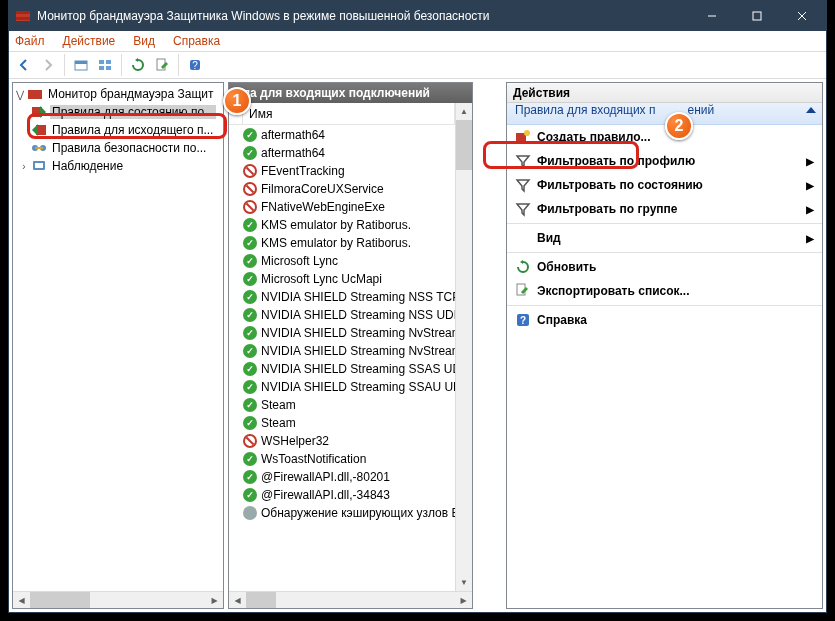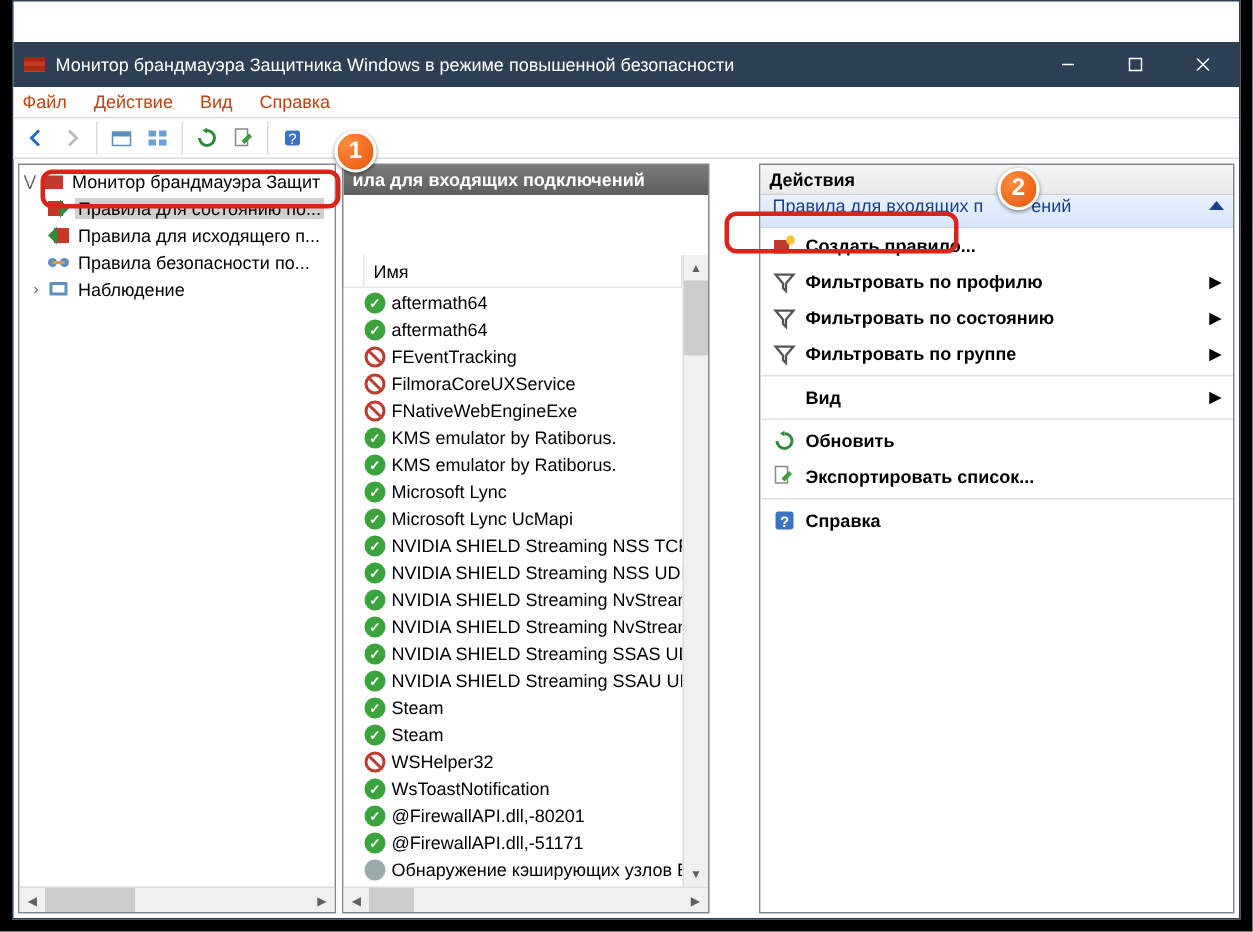--- a/index.html
+++ b/index.html
@@ -24,21 +24,20 @@
     border: 1px solid #2c3f53;
   }
   .titlebar {
     height: 30px;
     background: #2c3f53;
     color: #fff;
     display: flex;
     align-items: center;
     padding: 0 2px 0 6px;
     flex-shrink: 0;
-    margin-top: 27px;
   }
   .titlebar .title-icon {
     width: 16px; height: 16px; margin-right: 6px;
   }
   .titlebar .title-text { flex: 1; font-size: 12px; }
   .win-btn {
     width: 45px; height: 30px;
     display: flex; align-items: center; justify-content: center;
     color: #fff; font-size: 14px;
   }
@@ -178,21 +177,21 @@
   .rule-icon.block::after { content: " "; width: 12px; height: 2px; background: #c0392b; transform: rotate(45deg); }
   .rule-icon.disabled { background: #9aa; }
   .center-hscroll { height: 17px; background: #f0f0f0; border-top: 1px solid #dcdcdc; display: flex; }
   .center-vscroll {
     width: 17px; background: #f0f0f0;
     border-left: 1px solid #dcdcdc;
     position: relative;
   }
   .vsc-btn { height: 17px; width: 100%; display:flex;align-items:center;justify-content:center;color:#606060;font-size:8px; }
   .vsc-thumb { position: absolute; left: 0; right: 0; top: 17px; height: 50px; background: #cdcdcd; }
-  .center-main-row { flex: 1; display: flex; overflow: hidden; margin-top: 40px; }
+  .center-main-row { flex: 1; display: flex; overflow: hidden; }
 
   
   .actions-pane {
     flex: 1;
     border: 1px solid #828790;
     display: flex;
     flex-direction: column;
     overflow: hidden;
     margin-left: 29px;
   }
@@ -509,21 +508,21 @@
               <div class="rule-row">
                 <span class="rule-icon allow">✓</span>
                 <span>WsToastNotification</span>
               </div>
               <div class="rule-row">
                 <span class="rule-icon allow">✓</span>
                 <span>@FirewallAPI.dll,-80201</span>
               </div>
               <div class="rule-row">
                 <span class="rule-icon allow">✓</span>
-                <span>@FirewallAPI.dll,-51171</span>
+                <span>@FirewallAPI.dll,-34843</span>
               </div>
               <div class="rule-row">
                 <span class="rule-icon disabled"></span>
                 <span>Обнаружение кэширующих узлов Bra...</span>
               </div>
             </div>
         </div>
         <div class="center-vscroll">
           <div class="vsc-btn">▲</div>
           <div class="vsc-thumb"></div>

